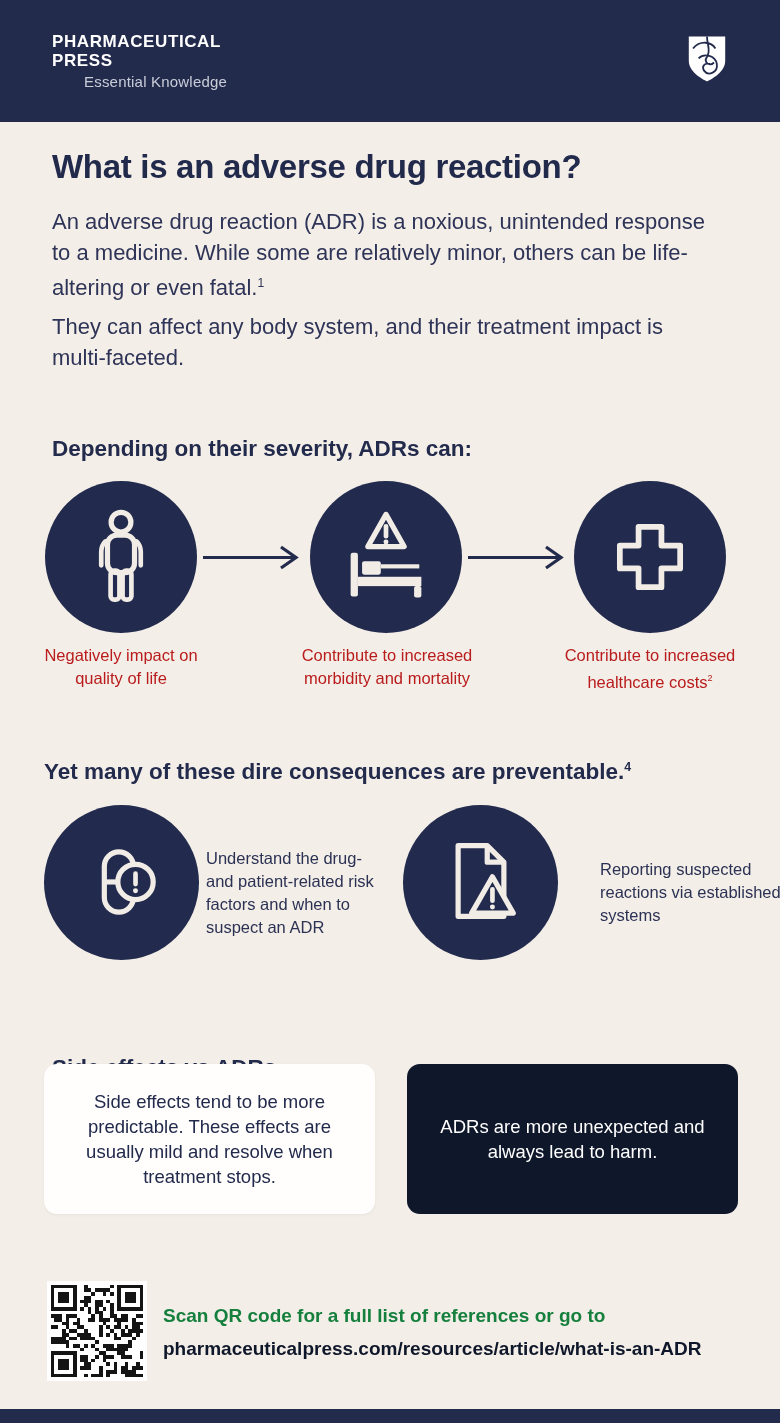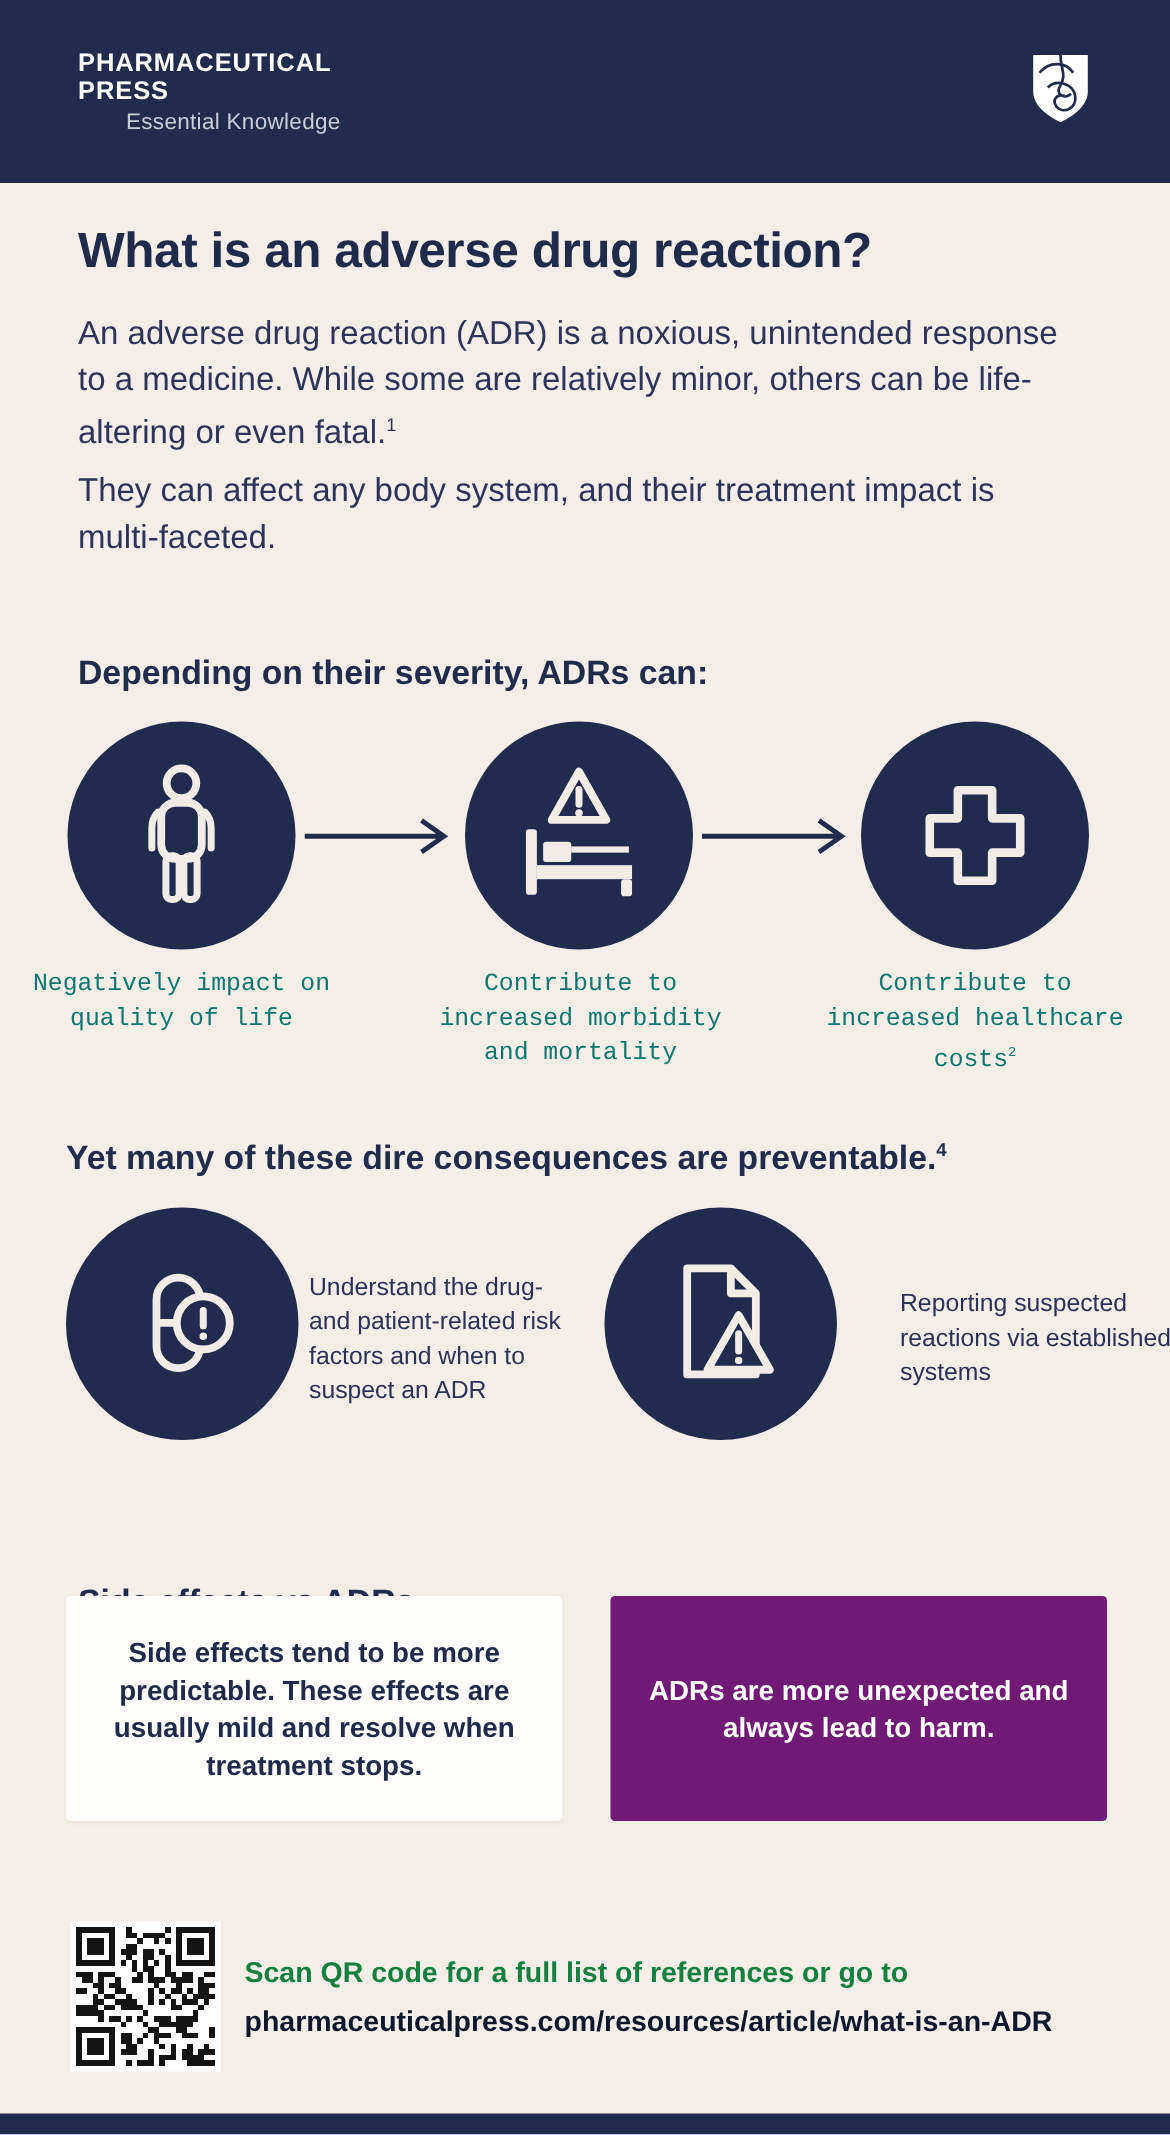--- a/index.html
+++ b/index.html
@@ -23,38 +23,38 @@
   .p1 { top:206px; } .p2 { top:311px; }
   sup { font-size:.55em; }
 
   
   .sec-heading { font-size:22.5px; font-weight:600; color:#232b4d; }
   .severity-heading { left:52px; top:436px; }
   .diagram { left:0; top:481px; width:780px; height:226px; }
   .circle { position:absolute; width:152px; height:152px; border-radius:50%; background:#222b4d;
             display:flex; align-items:center; justify-content:center; }
   .circle svg { width:104px; height:104px; }
-  .caption { position:absolute; top:163px; text-align:center; font-size:16.5px; line-height:23px; color:#0f766e;font-family:Liberation Mono, monospace; }
+  .caption { position:absolute; top:163px; text-align:center; font-size:16.5px; line-height:23px; color:#b91c1c; }
   .arrow { position:absolute; top:63px; }
 
   
   .prevent-heading { left:44px; top:759px; }
   .prevent-row { left:0; top:805px; width:628px; height:168px; }
   .pcircle { position:absolute; width:155px; height:155px; border-radius:50%; background:#222b4d;
              display:flex; align-items:center; justify-content:center; }
   .pcircle svg { width:104px; height:104px; }
   .ptext { position:absolute; font-size:16.5px; line-height:23px; color:#2b3254; }
 
   
   .compare-heading { left:52px; top:1055px; }
-  .card { position:absolute; top:1064px; width:331px; height:150px; border-radius:3px;
+  .card { position:absolute; top:1064px; width:331px; height:150px; border-radius:13px;
           display:flex; align-items:center; justify-content:center; text-align:center;
-          font-size:18.5px; font-weight:700; line-height:25px; padding:14px 22px; }
+          font-size:18.5px; font-weight:400; line-height:25px; padding:14px 22px; }
   .card-white { left:44px; background:#fffefc; color:#222a4c; box-shadow:0 1px 3px rgba(35,43,77,.06); }
-  .card-navy  { left:407px; background:#701a75; color:#ffffff; }
+  .card-navy  { left:407px; background:#0f172a; color:#ffffff; }
 
   
   .qr { left:47px; top:1281px; width:100px; height:100px; }
   .qr svg { width:100px; height:100px; background:#ffffff; display:block; }
   .scan-text { left:163px; top:1305px; font-size:19px; font-weight:700; color:#15803d; }
   .url-link { left:163px; top:1338px; font-size:19px; font-weight:700; color:#0f172a; text-decoration:none; cursor:pointer; }
   .bottom-strip { left:0; top:1409px; width:780px; height:14px; background:#232b4d; }
 </style>
 </head>
 <body>

